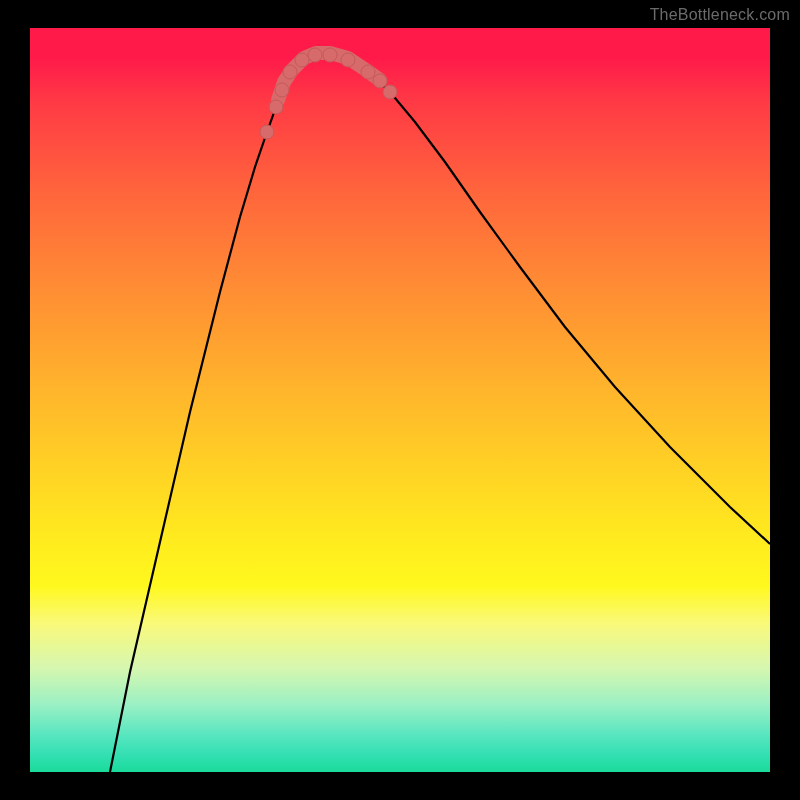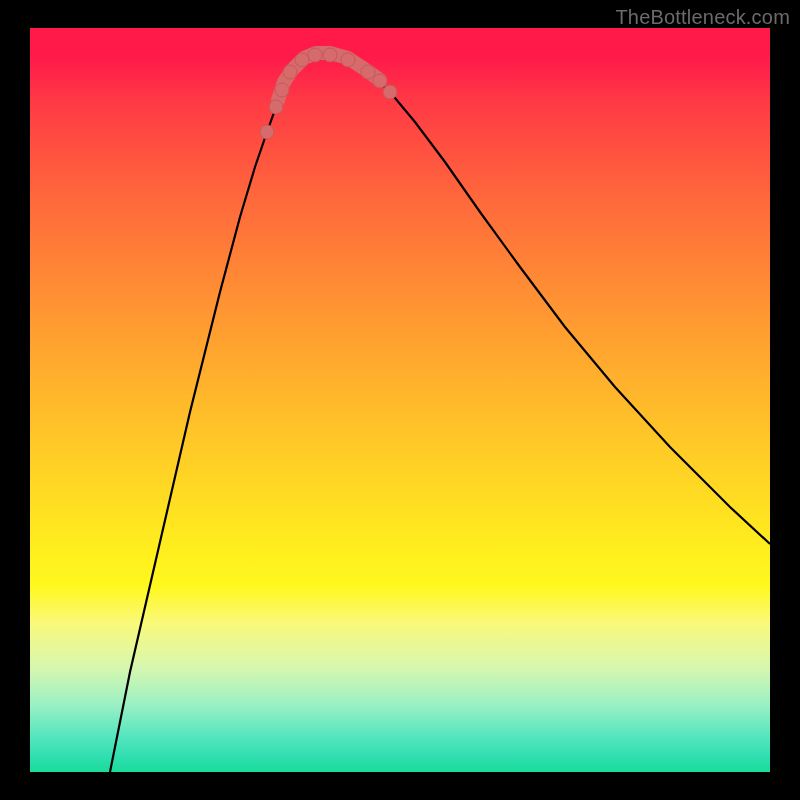--- a/index.html
+++ b/index.html
@@ -34,21 +34,21 @@
       #58e6c0 95%,
       #2fdfb0 98%,
       #1adb99 100%
     );
   }
   .watermark {
     position: absolute;
     top: 6px;
     right: 10px;
     color: #6b6b6b;
-    font-size: 20px;
+    font-size: 16px;
     font-weight: 500;
     letter-spacing: 0.2px;
     font-family: Arial, Helvetica, sans-serif;
   }
   svg.curve {
     position: absolute;
     left: 0;
     top: 0;
     width: 740px;
     height: 744px;

